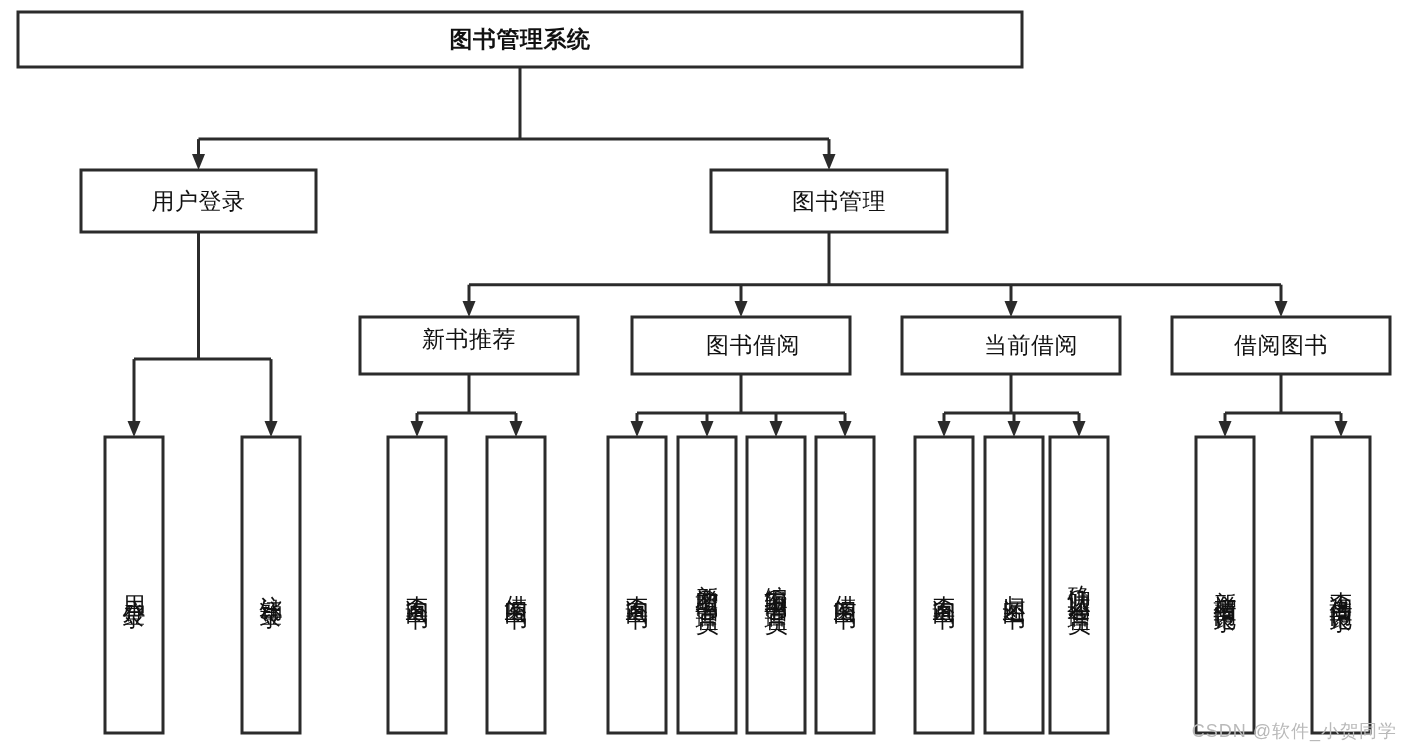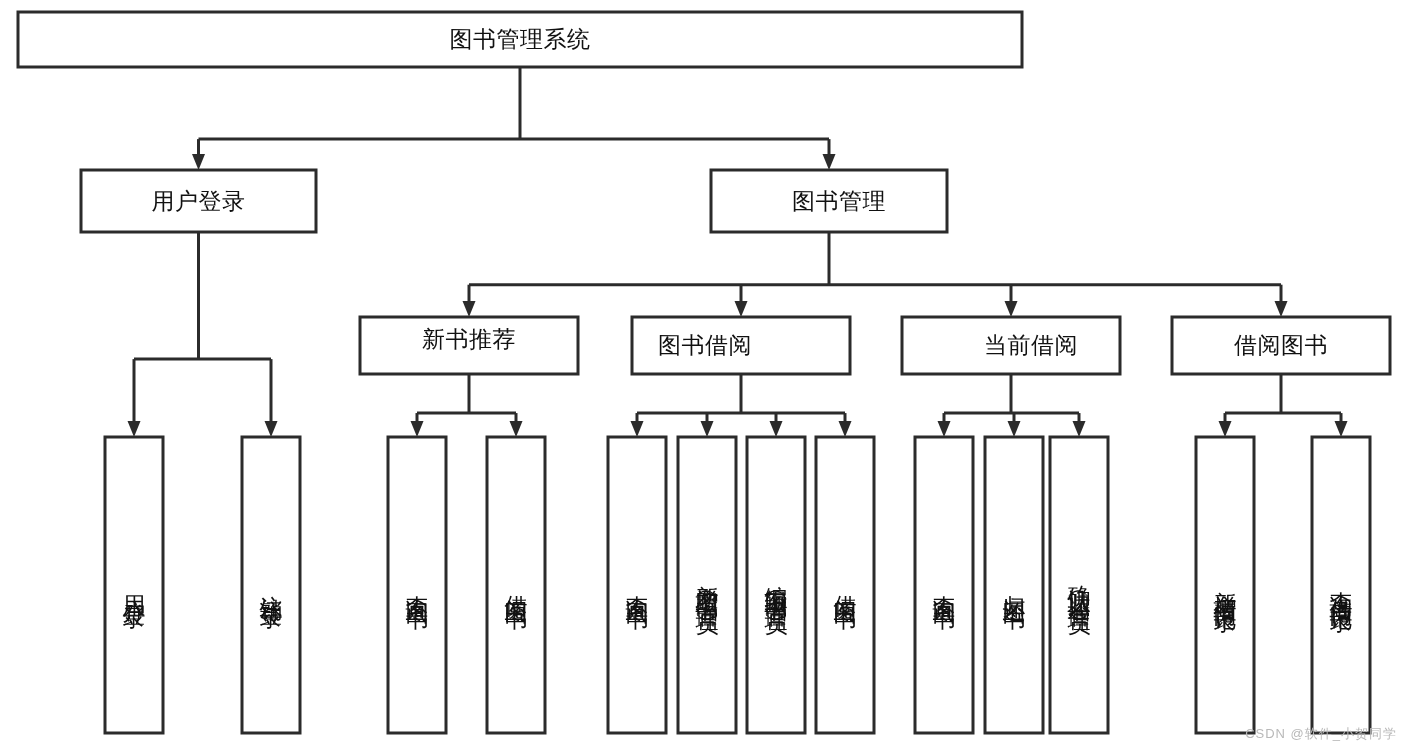--- a/index.html
+++ b/index.html
@@ -63,21 +63,21 @@
     writing-mode: vertical-rl;
     text-orientation: upright;
     letter-spacing: 4px;
     line-height: 1;
     white-space: nowrap;
   }
   .watermark {
     position: absolute;
     right: 8px;
     bottom: 4px;
-    font-size: 13px;
+    font-size: 18px;
     color: #b9b9b9;
     letter-spacing: 1px;
     white-space: nowrap;
   }
 </style>
 </head>
 <body>
 
 <div id="canvas">
   <svg id="diagram" viewBox="0 0 1405 747">
@@ -152,25 +152,25 @@
         <rect x="747" y="437" width="58" height="296" class="node-box"></rect>
         <rect x="816" y="437" width="58" height="296" class="node-box"></rect>
         <rect x="915" y="437" width="58" height="296" class="node-box"></rect>
         <rect x="985" y="437" width="58" height="296" class="node-box"></rect>
         <rect x="1050" y="437" width="58" height="296" class="node-box"></rect>
         <rect x="1196" y="437" width="58" height="296" class="node-box"></rect>
         <rect x="1312" y="437" width="58" height="296" class="node-box"></rect>
       </g>
   </svg>
   <div id="labels-layer">
-      <div class="node-label-h" style="left: 18px; top: 12px; width: 1004px; height: 55px;">图书管理系统</div>
+      <div class="node-label-h" style="left: 18px; top: 12px; width: 1004px; height: 55px; font-weight: bold;">图书管理系统</div>
       <div class="node-label-h" style="left: 81px; top: 170px; width: 235px; height: 62px;">用户登录</div>
       <div class="node-label-h" style="left: 711px; top: 170px; width: 256px; height: 62px;">图书管理</div>
       <div class="node-label-h" style="left: 360px; top: 317px; width: 218px; height: 44px;">新书推荐</div>
-      <div class="node-label-h" style="left: 596px; top: 317px; width: 218px; height: 57px;">图书借阅</div>
+      <div class="node-label-h" style="left: 644px; top: 317px; width: 218px; height: 57px;">图书借阅</div>
       <div class="node-label-h" style="left: 902px; top: 317px; width: 258px; height: 57px;">当前借阅</div>
       <div class="node-label-h" style="left: 1172px; top: 317px; width: 218px; height: 57px;">借阅图书</div>
       <div class="node-label-v" style="left: 105px; top: 437px; width: 58px; height: 296px;">
         <span>用户登录</span>
       </div>
       <div class="node-label-v" style="left: 242px; top: 437px; width: 58px; height: 296px;">
         <span>注销登录</span>
       </div>
       <div class="node-label-v" style="left: 388px; top: 437px; width: 58px; height: 296px;">
         <span>查询图书</span>

